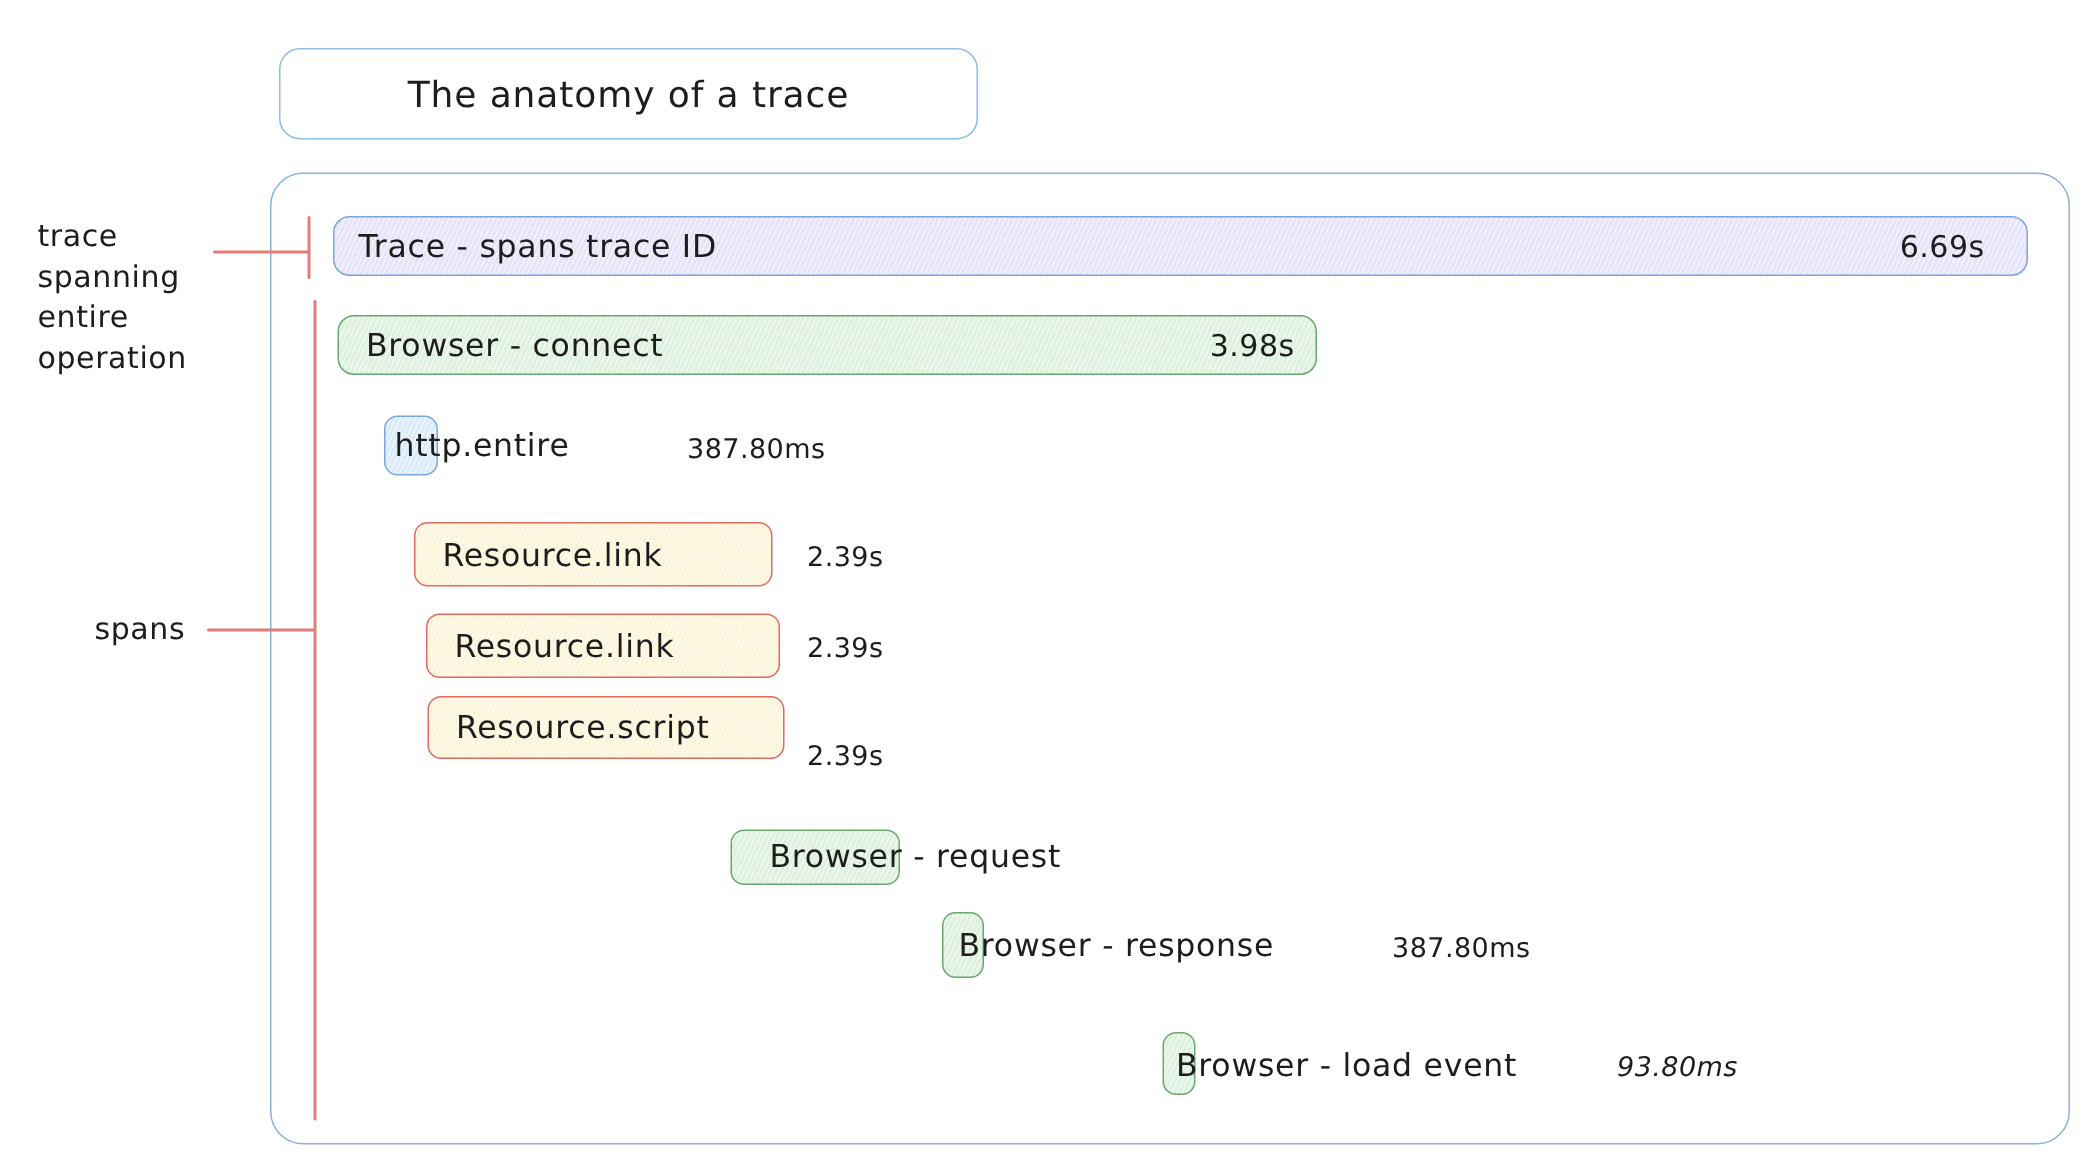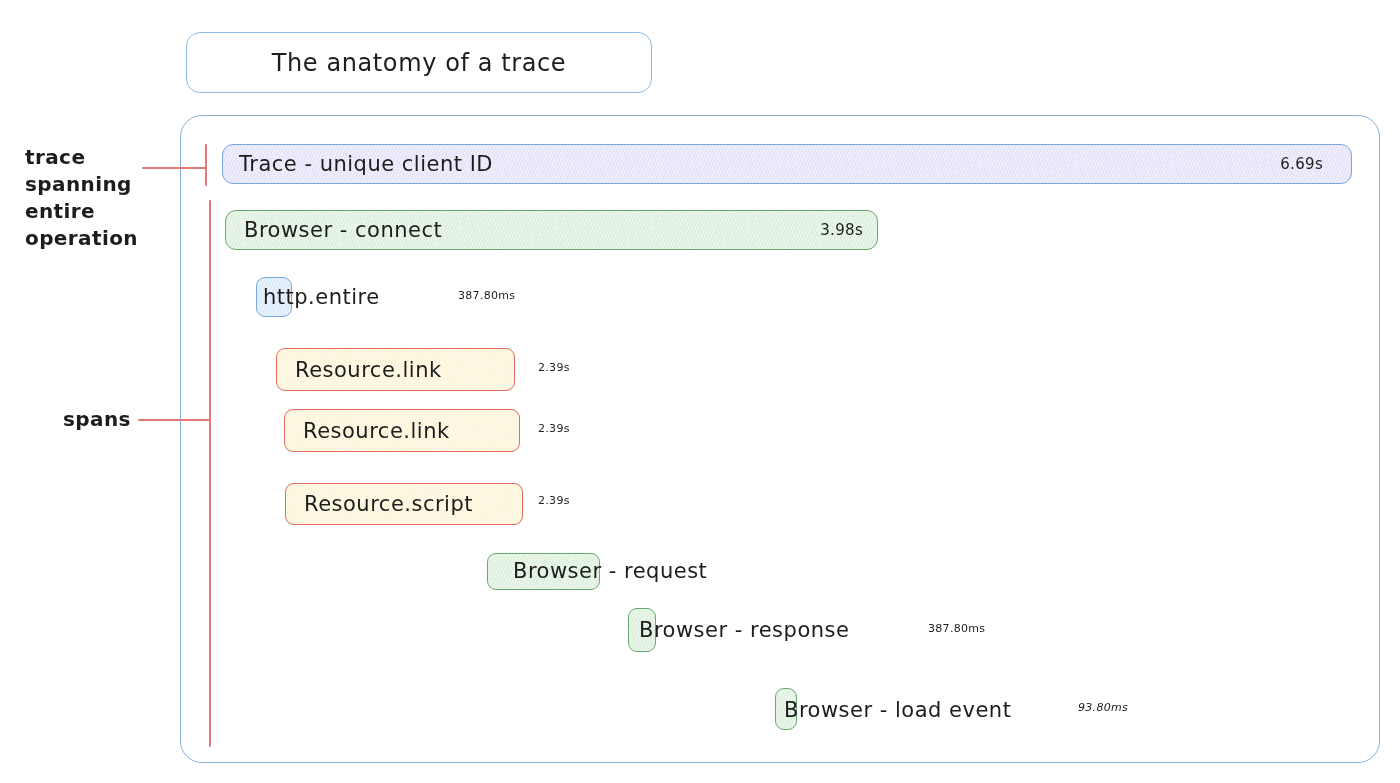--- a/index.html
+++ b/index.html
@@ -24,21 +24,21 @@
   }
   .title-text{font-size:24px;letter-spacing:0.6px;white-space:nowrap;}
 
   .container-box{
     position:absolute;left:180px;top:115px;width:1200px;height:648px;
     border:1.6px solid var(--container-border);border-radius:22px;
   }
 
   .annotation{
     position:absolute;font-size:20px;letter-spacing:0.4px;
-    line-height:27px;white-space:pre-line;color:var(--ink);font-weight:bold;
+    line-height:27px;white-space:pre-line;color:var(--ink);
   }
   .ann-trace{left:25px;top:144px;}
   .ann-spans{left:63px;top:406px;}
 
   .red-line{position:absolute;background:var(--annotation-red);border-radius:2px;}
   .h-line{height:2px;}
   .v-line{width:2px;}
 
   .bar{
     position:absolute;display:flex;align-items:center;justify-content:space-between;
@@ -52,26 +52,26 @@
     background-image:repeating-linear-gradient(115deg,
       rgba(255,255,255,0.55) 0px, rgba(255,255,255,0.55) 1px,
       rgba(0,0,0,0) 1px, rgba(0,0,0,0) 3px);
   }
   .fill-purple{background-color:var(--purple-fill);border-color:var(--purple-border);}
   .fill-green {background-color:var(--green-fill); border-color:var(--green-border);justify-content:space-between;}
   .fill-blue  {background-color:var(--blue-fill);  border-color:var(--blue-border);}
   .fill-yellow{background-color:var(--yellow-fill);border-color:var(--yellow-border);}
 
   .bar-label{font-size:21px;letter-spacing:0.5px;white-space:nowrap;}
-  .bar-duration{font-size:15px;letter-spacing:0.3px;white-space:nowrap;}
+  .bar-duration{font-size:20px;letter-spacing:0.3px;white-space:nowrap;}
   .free-label{
     position:absolute;font-size:21px;letter-spacing:0.5px;white-space:nowrap;
     display:flex;align-items:center;
   }
-  .free-duration{position:absolute;font-size:11px;letter-spacing:0.3px;white-space:nowrap;}
+  .free-duration{position:absolute;font-size:18px;letter-spacing:0.3px;white-space:nowrap;}
 </style>
 </head>
 <body>
 
 <div class="canvas">
 
   <div class="title-box">
     <span class="title-text">The anatomy of a trace</span>
   </div>
 
@@ -83,21 +83,21 @@
 operation</div>
   <div class="annotation ann-spans">spans</div>
 
   <div class="red-line h-line" style="left:142px;top:167px;width:64px;"></div>
   <div class="red-line v-line" style="left:205px;top:144px;height:42px;"></div>
   <div class="red-line h-line" style="left:138px;top:419px;width:72px;"></div>
   <div class="red-line v-line" style="left:209px;top:200px;height:547px;"></div>
 
   <div>
     <div class="bar hatch fill-purple" style="left:222px;top:144px;width:1130px;height:40px;padding:0 28px 0 16px;">
-      <span class="bar-label">Trace - unique client ID</span>
+      <span class="bar-label">Trace - spans trace ID</span>
       <span class="bar-duration">6.69s</span>
     </div>
   </div>
 
   <div>
     <div class="bar hatch fill-green" style="left:225px;top:210px;width:653px;height:40px;padding:0 14px 0 18px;">
       <span class="bar-label">Browser - connect</span>
       <span class="bar-duration">3.98s</span>
     </div>
   </div>
@@ -116,21 +116,21 @@
   </div>
 
   <div>
     <div class="mini-box hatch fill-yellow" style="left:284px;top:409px;width:236px;height:43px;padding-left:18px;">
       <span class="bar-label">Resource.link</span>
     </div>
     <span class="free-duration" style="left:538px;top:422px;">2.39s</span>
   </div>
 
   <div>
-    <div class="mini-box hatch fill-yellow" style="left:285px;top:483px;width:238px;height:42px;padding-left:18px;">
+    <div class="mini-box hatch fill-yellow" style="left:285px;top:464px;width:238px;height:42px;padding-left:18px;">
       <span class="bar-label">Resource.script</span>
     </div>
     <span class="free-duration" style="left:538px;top:494px;">2.39s</span>
   </div>
 
   <div>
     <div class="mini-box hatch fill-green" style="left:487px;top:553px;width:113px;height:37px;"></div>
     <span class="free-label" style="left:501px;top:551px;height:40px;margin-left:12px;">Browser - request</span>
   </div>
 

